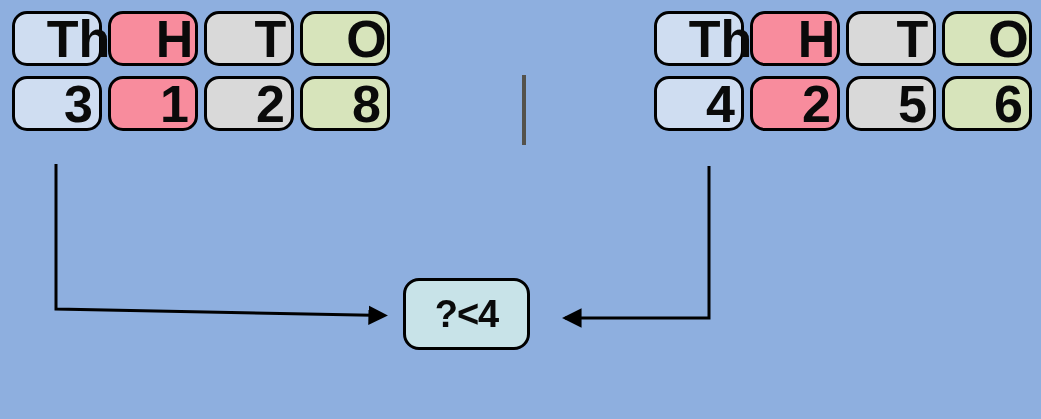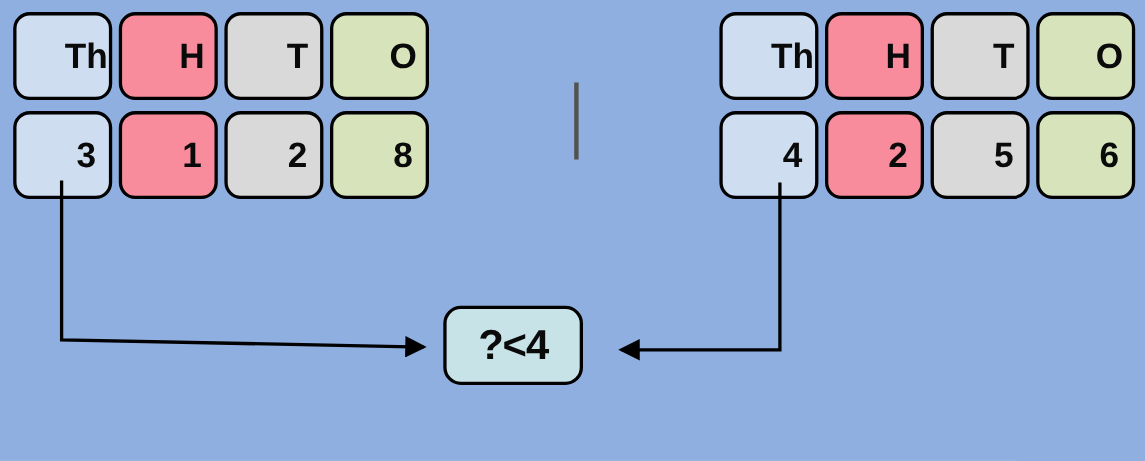--- a/index.html
+++ b/index.html
@@ -23,27 +23,27 @@
   .pv-table.left  { left: 12px; }
   .pv-table.right { left: 654px; }
   .pv-row {
     display: flex;
     gap: 6px;
   }
   .pv-row.values { margin-top: 10px; }
   .cell {
     box-sizing: border-box;
     width: 90px;
-    height: 80px;
+    height: 55px;
     border: 3px solid var(--cell-border, #000);
     border-radius: 15px;
     display: flex;
     align-items: center;
     justify-content: center;
-    font-size: 32px;
+    font-size: 52px;
     font-weight: 700;
     color: #0a0a0a;
     line-height: 1;
     padding-left: 43px;
   }
   .cell.th { background: var(--thousands-cell, #cfddf1); }
   .cell.h  { background: var(--hundreds-cell,  #f88c9d); }
   .cell.t  { background: var(--tens-cell,      #d9d9d9); }
   .cell.o  { background: var(--ones-cell,      #d7e4bb); }
   .divider {

